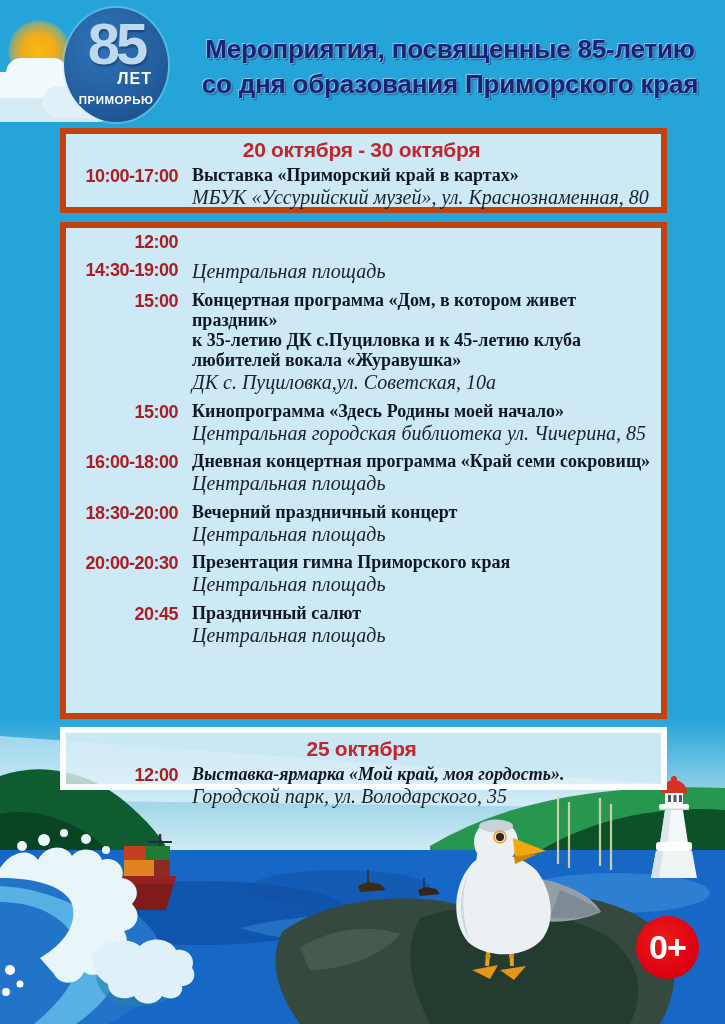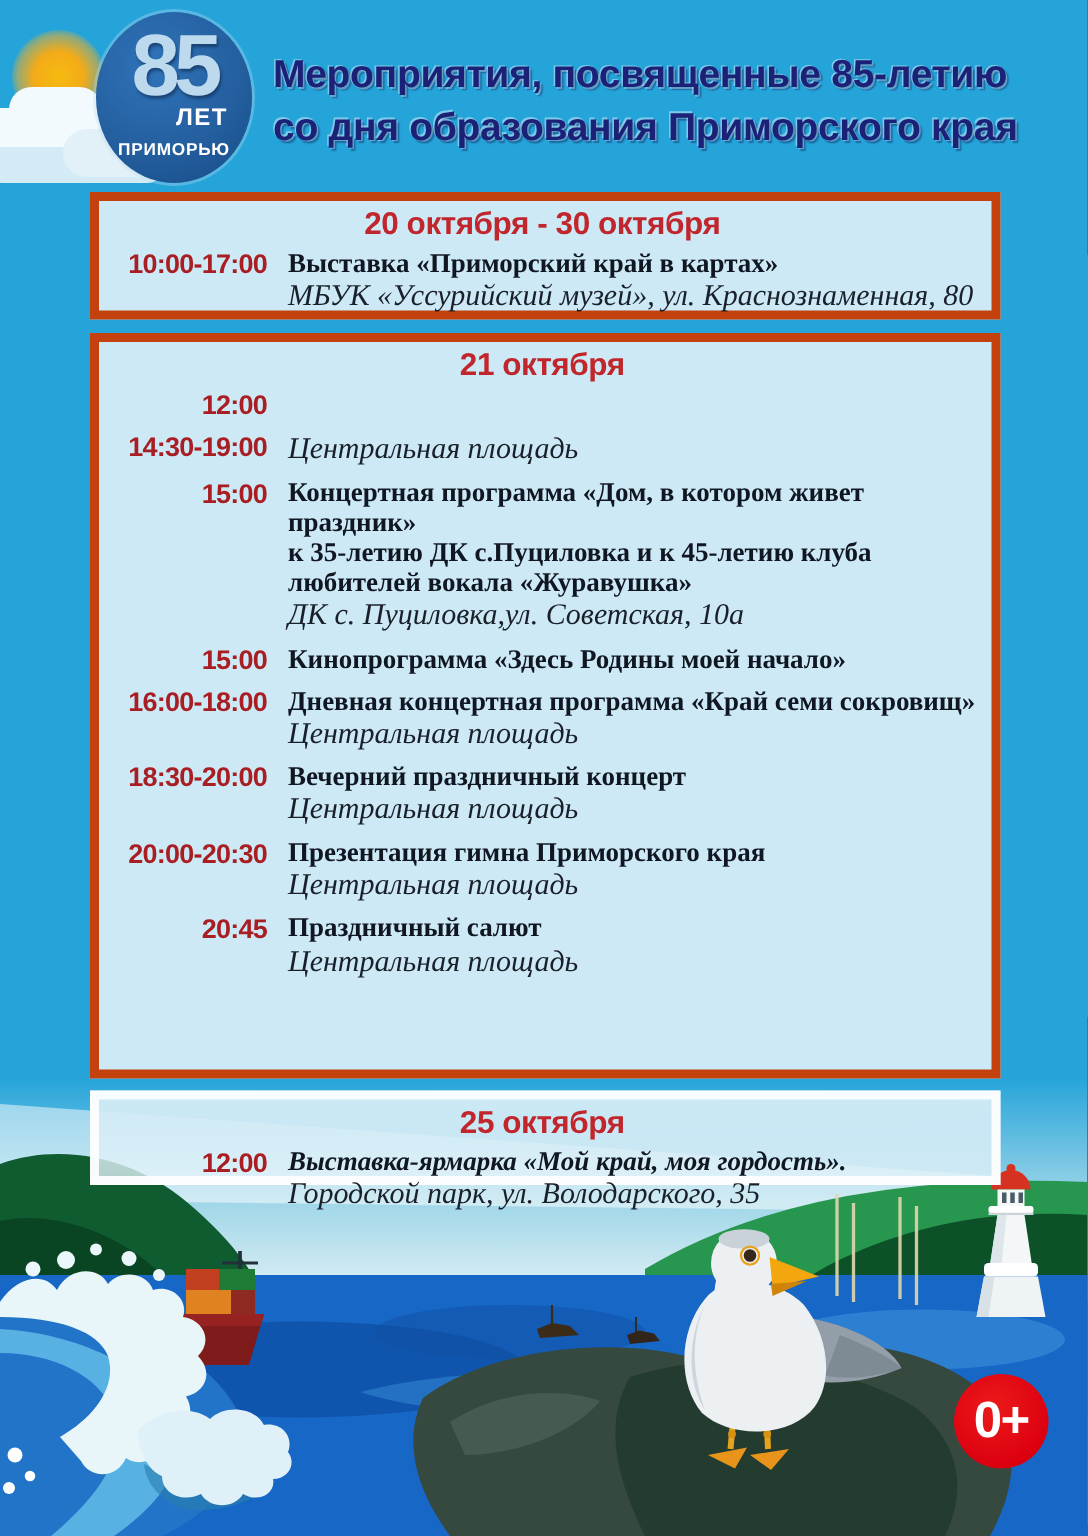--- a/index.html
+++ b/index.html
@@ -29,21 +29,21 @@
     font-size:58px;font-weight:bold;letter-spacing:-4px;
     color:#bcd9ee;text-shadow:1px 2px 2px rgba(10,30,60,.5);
   }
   .logo-let{
     position:absolute;right:16px;top:62px;font-size:16px;font-weight:bold;color:#fff;letter-spacing:1px;
   }
   .logo-prim{
     position:absolute;left:0;right:0;bottom:16px;font-size:11.5px;font-weight:bold;color:#fff;letter-spacing:.5px;
   }
   .title{
-    position:absolute;left:182px;top:32px;width:536px;
+    position:absolute;left:182px;top:32px;width:536px;text-align:center;
     font-size:26px;font-weight:bold;letter-spacing:-.2px;line-height:35px;
     color:#1c2178;
     text-shadow:-1px -1px 0 rgba(235,248,255,.45),1px 1px 0 rgba(235,248,255,.35),2px 2px 1px rgba(10,20,80,.4);
   }
   
   .panel{
     position:absolute;left:60px;width:607px;box-sizing:border-box;
     background:#cde9f5;border:6px solid #c2410c;
     padding:3px 8px 2px 4px;z-index:2;
   }
@@ -111,21 +111,20 @@
     <div class="event">
       <div class="ev-time">10:00-17:00</div>
       <div class="ev-body">
         <div class="ev-title">Выставка «Приморский край в картах»</div>
         <div class="ev-venue">МБУК «Уссурийский музей», ул. Краснознаменная, 80</div>
       </div>
     </div>
   </div>
 
   <div class="panel p2">
-    <div class="sec-date">21 октября</div>
 
     <div class="event">
       <div class="ev-time">12:00</div>
     </div>
 
     <div class="event">
       <div class="ev-time">14:30-19:00</div>
       <div class="ev-body">
         <div class="ev-venue">Центральная площадь</div>
       </div>
@@ -138,20 +137,21 @@
 к 35-летию ДК с.Пуциловка и к 45-летию клуба
 любителей вокала «Журавушка»</div>
         <div class="ev-venue">ДК с. Пуциловка,ул. Советская, 10а</div>
       </div>
     </div>
 
     <div class="event">
       <div class="ev-time">15:00</div>
       <div class="ev-body">
         <div class="ev-title">Кинопрограмма «Здесь Родины моей начало»</div>
+        <div class="ev-venue">Центральная городская библиотека ул. Чичерина, 85</div>
       </div>
     </div>
 
     <div class="event">
       <div class="ev-time">16:00-18:00</div>
       <div class="ev-body">
         <div class="ev-title">Дневная концертная программа «Край семи сокровищ»</div>
         <div class="ev-venue">Центральная площадь</div>
       </div>
     </div>

